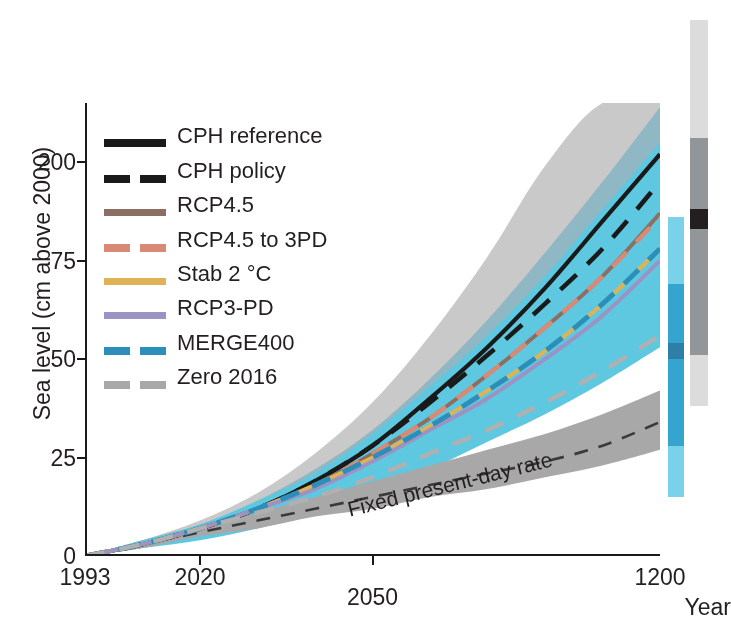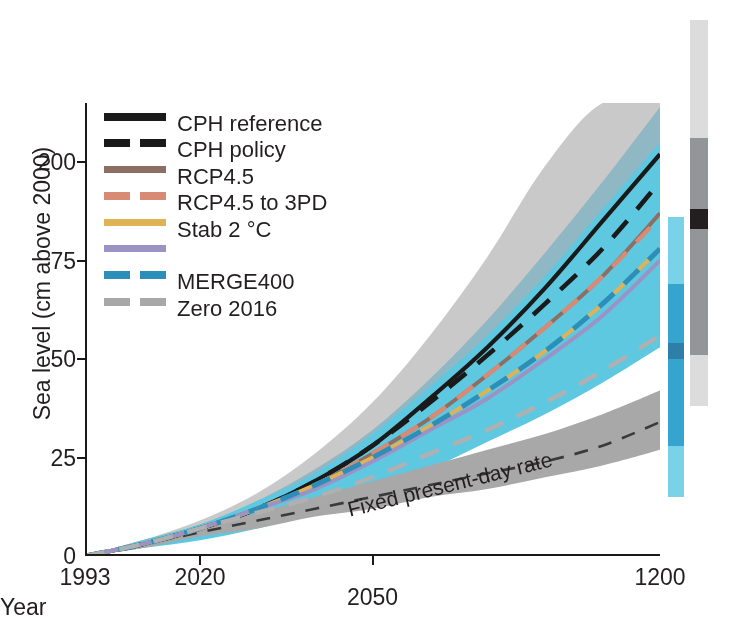--- a/index.html
+++ b/index.html
@@ -22,26 +22,26 @@
   #ylabels{position:absolute;left:8px;top:0;width:68px;height:623px;}
   .ytickmark{position:absolute;left:77px;width:9px;height:2.2px;background:#1a1a1a;}
 
   .xtick{position:absolute;top:564px;font-size:23px;color:#231f20;
          transform:translateX(-50%);white-space:nowrap;}
   .xtickmark{position:absolute;width:2.2px;height:9px;background:#1a1a1a;}
 
   #ylabel-text{position:absolute;left:-108px;top:270px;width:300px;
        text-align:center;font-size:23px;color:#231f20;
        transform:rotate(-90deg);white-space:nowrap;}
-  #xlabel-text{position:absolute;left:0;top:594px;width:731px;text-align:left;
+  #xlabel-text{position:absolute;left:0;top:594px;width:731px;text-align:right;
        font-size:23px;color:#231f20;}
 
   
   #legend{position:absolute;left:104px;top:113px;}
-  .legend-row{display:flex;align-items:flex-start;height:26.4px;}
+  .legend-row{display:flex;align-items:flex-end;height:26.4px;margin-top:8px;}
   .legend-swatch{width:62px;height:7px;margin-right:11px;flex:0 0 auto;
                  position:relative;}
   .legend-swatch.dashed{background:none;}
   .legend-swatch.dashed i{position:absolute;top:0;height:7px;display:block;}
   .legend-swatch.dashed i.a{left:0;width:26px;}
   .legend-swatch.dashed i.b{left:36px;width:26px;}
   .legend-label{font-size:22px;color:#231f20;white-space:nowrap;line-height:1;}
 
   
   .sidebar-seg{position:absolute;}
@@ -120,20 +120,21 @@
           <i class="b" style="background: rgb(217, 138, 116); height: 8px;"></i>
         </div>
         <div class="legend-label">RCP4.5 to 3PD</div>
       </div>
       <div class="legend-row">
         <div class="legend-swatch" style="background: rgb(223, 178, 85); height: 7px;"></div>
         <div class="legend-label">Stab 2 °C</div>
       </div>
       <div class="legend-row">
         <div class="legend-swatch" style="background: rgb(155, 147, 196); height: 7px;"></div>
+        <div class="legend-label">RCP3-PD</div>
       </div>
       <div class="legend-row">
         <div class="legend-swatch dashed">
           <i class="a" style="background: rgb(43, 143, 186); height: 8px;"></i>
           <i class="b" style="background: rgb(43, 143, 186); height: 8px;"></i>
         </div>
         <div class="legend-label">MERGE400</div>
       </div>
       <div class="legend-row">
         <div class="legend-swatch dashed">

